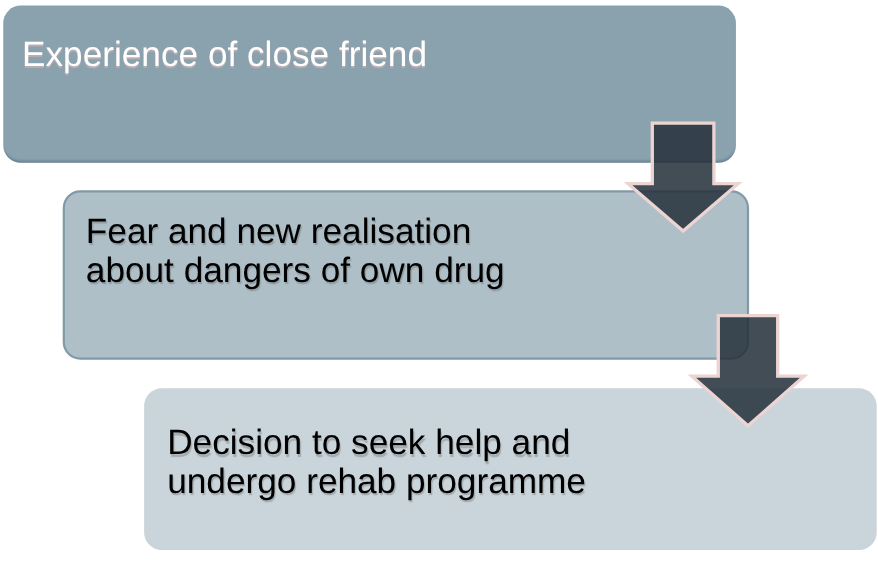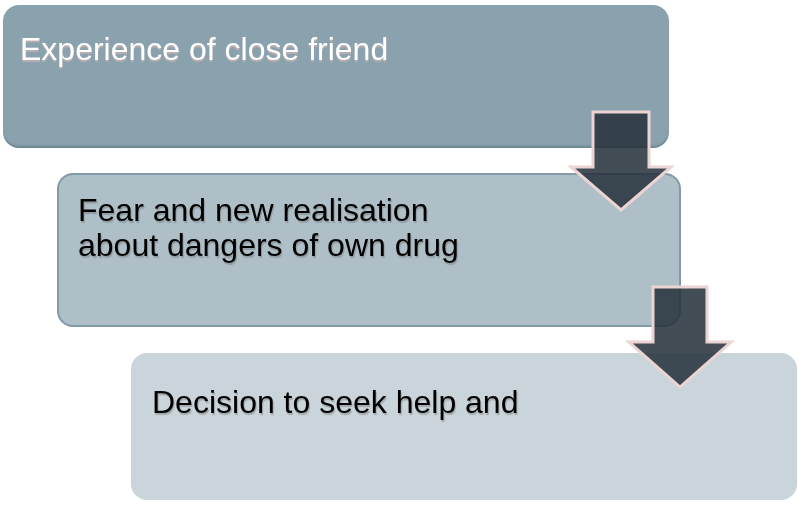--- a/index.html
+++ b/index.html
@@ -81,20 +81,21 @@
   <div class="step step-2">
     <div class="step-text txt-2">
       <div class="line">Fear and new realisation</div>
       <div class="line">about dangers of own drug</div>
     </div>
   </div>
 
   <div class="step step-3">
     <div class="step-text txt-3">
       <div class="line">Decision to seek help and</div>
+      <div class="line">undergo rehab programme</div>
     </div>
   </div>
 
   <svg class="arrows-layer" viewBox="0 0 798 520" xmlns="http://www.w3.org/2000/svg">
     <polygon points="593,112 649,112 649,167 671,167 621,210 571,167 593,167" fill-opacity="0.87" stroke-width="3" stroke-linejoin="miter" fill="#27323d" stroke="#ecd4d2"></polygon>
     <polygon points="653,287 707,287 707,342 731,342 680,387 629,342 653,342" fill-opacity="0.87" stroke-width="3" stroke-linejoin="miter" fill="#27323d" stroke="#ecd4d2"></polygon>
   </svg>
 
 </div>
 

